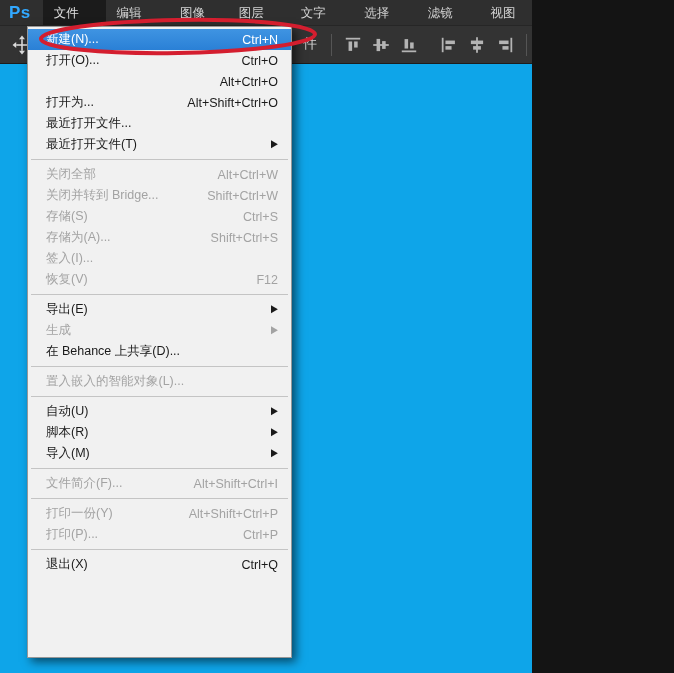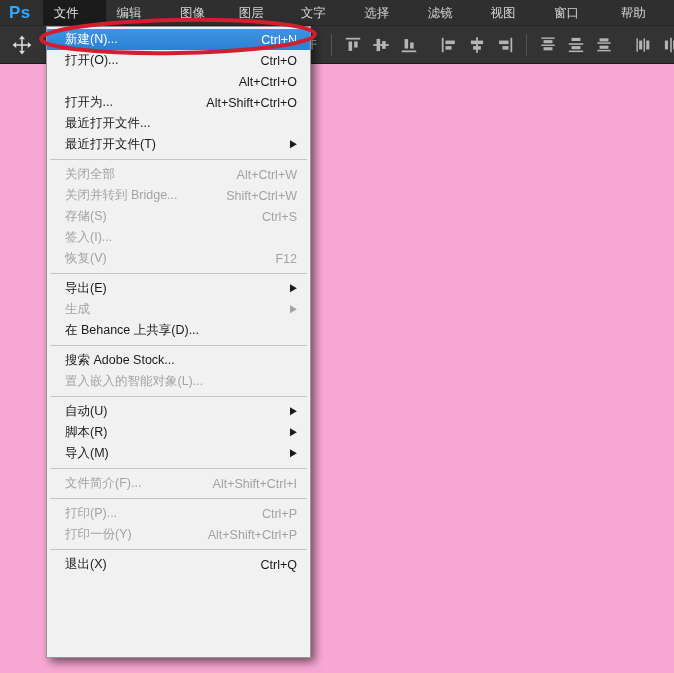--- a/index.html
+++ b/index.html
@@ -1,18 +1,18 @@
 <!DOCTYPE html>
 <html><head>
 <meta charset="utf-8">
 <style>
   html,body{margin:0;padding:0;background:#141414;}
   *{box-sizing:border-box;}
-  #app{position:relative;width:674px;height:673px;overflow:hidden;
-       font-family:"Liberation Sans","DejaVu Sans",sans-serif;background:#f9a8d4;padding-left:48px;}
+  #app{position:relative;width:532px;height:673px;overflow:hidden;
+       font-family:"Liberation Sans","DejaVu Sans",sans-serif;background:#0ea5e9;padding-left:48px;}
 
   
   .menubar{position:absolute;left:0;top:0;width:674px;height:26px;background:#2f2f2f;
            display:flex;align-items:stretch;border-bottom:1px solid #262626;}
   .ps-logo{color:#31a8ff;font-weight:bold;font-size:17px;line-height:26px;
            padding:0 6px 0 9px;margin-right:6px;letter-spacing:0.5px;}
   .menubar-item{color:#d4d4d4;font-size:12.5px;line-height:26px;padding:0 11px;cursor:default;}
   .menubar-item.active{background:#1b1b1b;color:#e0e0e0;}
 
   
@@ -22,21 +22,21 @@
              display:flex;align-items:center;justify-content:center;}
   .partial-label{position:absolute;left:303px;top:9px;color:#cfcfcf;font-size:14px;}
   .opt-icons{position:absolute;left:324px;top:0;height:38px;display:flex;align-items:center;}
   .opt-sep{width:1px;height:22px;background:#555;margin:0 7px;flex:none;}
   .opt-gap{width:12px;flex:none;}
   .opt-btn{width:22px;height:22px;margin:0 3px;display:flex;align-items:center;
            justify-content:center;flex:none;}
   .opt-btn svg{display:block;}
 
   
-  .dropdown{position:absolute;left:46px;top:26px;width:265px;height:632px;
+  .dropdown{position:absolute;left:27px;top:26px;width:265px;height:632px;
             background:#f1f1f1;border:1px solid #979797;
             box-shadow:4px 4px 9px rgba(0,0,0,0.55);padding-top:2px;z-index:10;}
   .menu-item{height:21px;display:flex;align-items:center;
              padding:0 13px 0 18px;font-size:12.5px;color:#1a1a1a;cursor:default;}
   .menu-item .label{white-space:nowrap;}
   .menu-item .shortcut{margin-left:auto;white-space:nowrap;}
   .menu-item .arrow{margin-left:auto;font-size:9px;line-height:1;transform:scaleY(1.15);}
   .menu-item.disabled{color:#a3a3a3;}
   .menu-item.highlighted{background:linear-gradient(#3f94e2,#2a80d6);color:#ffffff;}
   .menu-sep{border-top:1px solid #c4c4c4;margin:4px 3px;}
@@ -219,42 +219,43 @@
       </div>
       <div class="menu-item disabled">
         <span class="label">关闭并转到 Bridge...</span>
         <span class="shortcut">Shift+Ctrl+W</span>
       </div>
       <div class="menu-item disabled">
         <span class="label">存储(S)</span>
         <span class="shortcut">Ctrl+S</span>
       </div>
       <div class="menu-item disabled">
+        <span class="label">存储为(A)...</span>
+        <span class="shortcut">Shift+Ctrl+S</span>
+      </div>
+      <div class="menu-item disabled">
         <span class="label">签入(I)...</span>
       </div>
       <div class="menu-item disabled">
         <span class="label">恢复(V)</span>
         <span class="shortcut">F12</span>
       </div>
       <div class="menu-sep"></div>
       <div class="menu-item">
         <span class="label">导出(E)</span>
         <span class="arrow">▶</span>
       </div>
       <div class="menu-item disabled">
         <span class="label">生成</span>
         <span class="arrow">▶</span>
       </div>
       <div class="menu-item">
         <span class="label">在 Behance 上共享(D)...</span>
       </div>
       <div class="menu-sep"></div>
-      <div class="menu-item">
-        <span class="label">搜索 Adobe Stock...</span>
-      </div>
       <div class="menu-item disabled">
         <span class="label">置入嵌入的智能对象(L)...</span>
       </div>
       <div class="menu-sep"></div>
       <div class="menu-item">
         <span class="label">自动(U)</span>
         <span class="arrow">▶</span>
       </div>
       <div class="menu-item">
         <span class="label">脚本(R)</span>
@@ -264,26 +265,26 @@
         <span class="label">导入(M)</span>
         <span class="arrow">▶</span>
       </div>
       <div class="menu-sep"></div>
       <div class="menu-item disabled">
         <span class="label">文件简介(F)...</span>
         <span class="shortcut">Alt+Shift+Ctrl+I</span>
       </div>
       <div class="menu-sep"></div>
       <div class="menu-item disabled">
+        <span class="label">打印一份(Y)</span>
+        <span class="shortcut">Alt+Shift+Ctrl+P</span>
+      </div>
+      <div class="menu-item disabled">
         <span class="label">打印(P)...</span>
         <span class="shortcut">Ctrl+P</span>
-      </div>
-      <div class="menu-item disabled">
-        <span class="label">打印一份(Y)</span>
-        <span class="shortcut">Alt+Shift+Ctrl+P</span>
       </div>
       <div class="menu-sep"></div>
       <div class="menu-item">
         <span class="label">退出(X)</span>
         <span class="shortcut">Ctrl+Q</span>
       </div>
     </div>
 
   <svg class="annotation" viewBox="0 0 674 673" xmlns="http://www.w3.org/2000/svg">
     <ellipse id="red-ellipse" cx="178" cy="36.5" rx="137" ry="16.5" fill="none" stroke-width="4" transform="rotate(-1 178 36.5)" stroke="#d41e2f"></ellipse>

